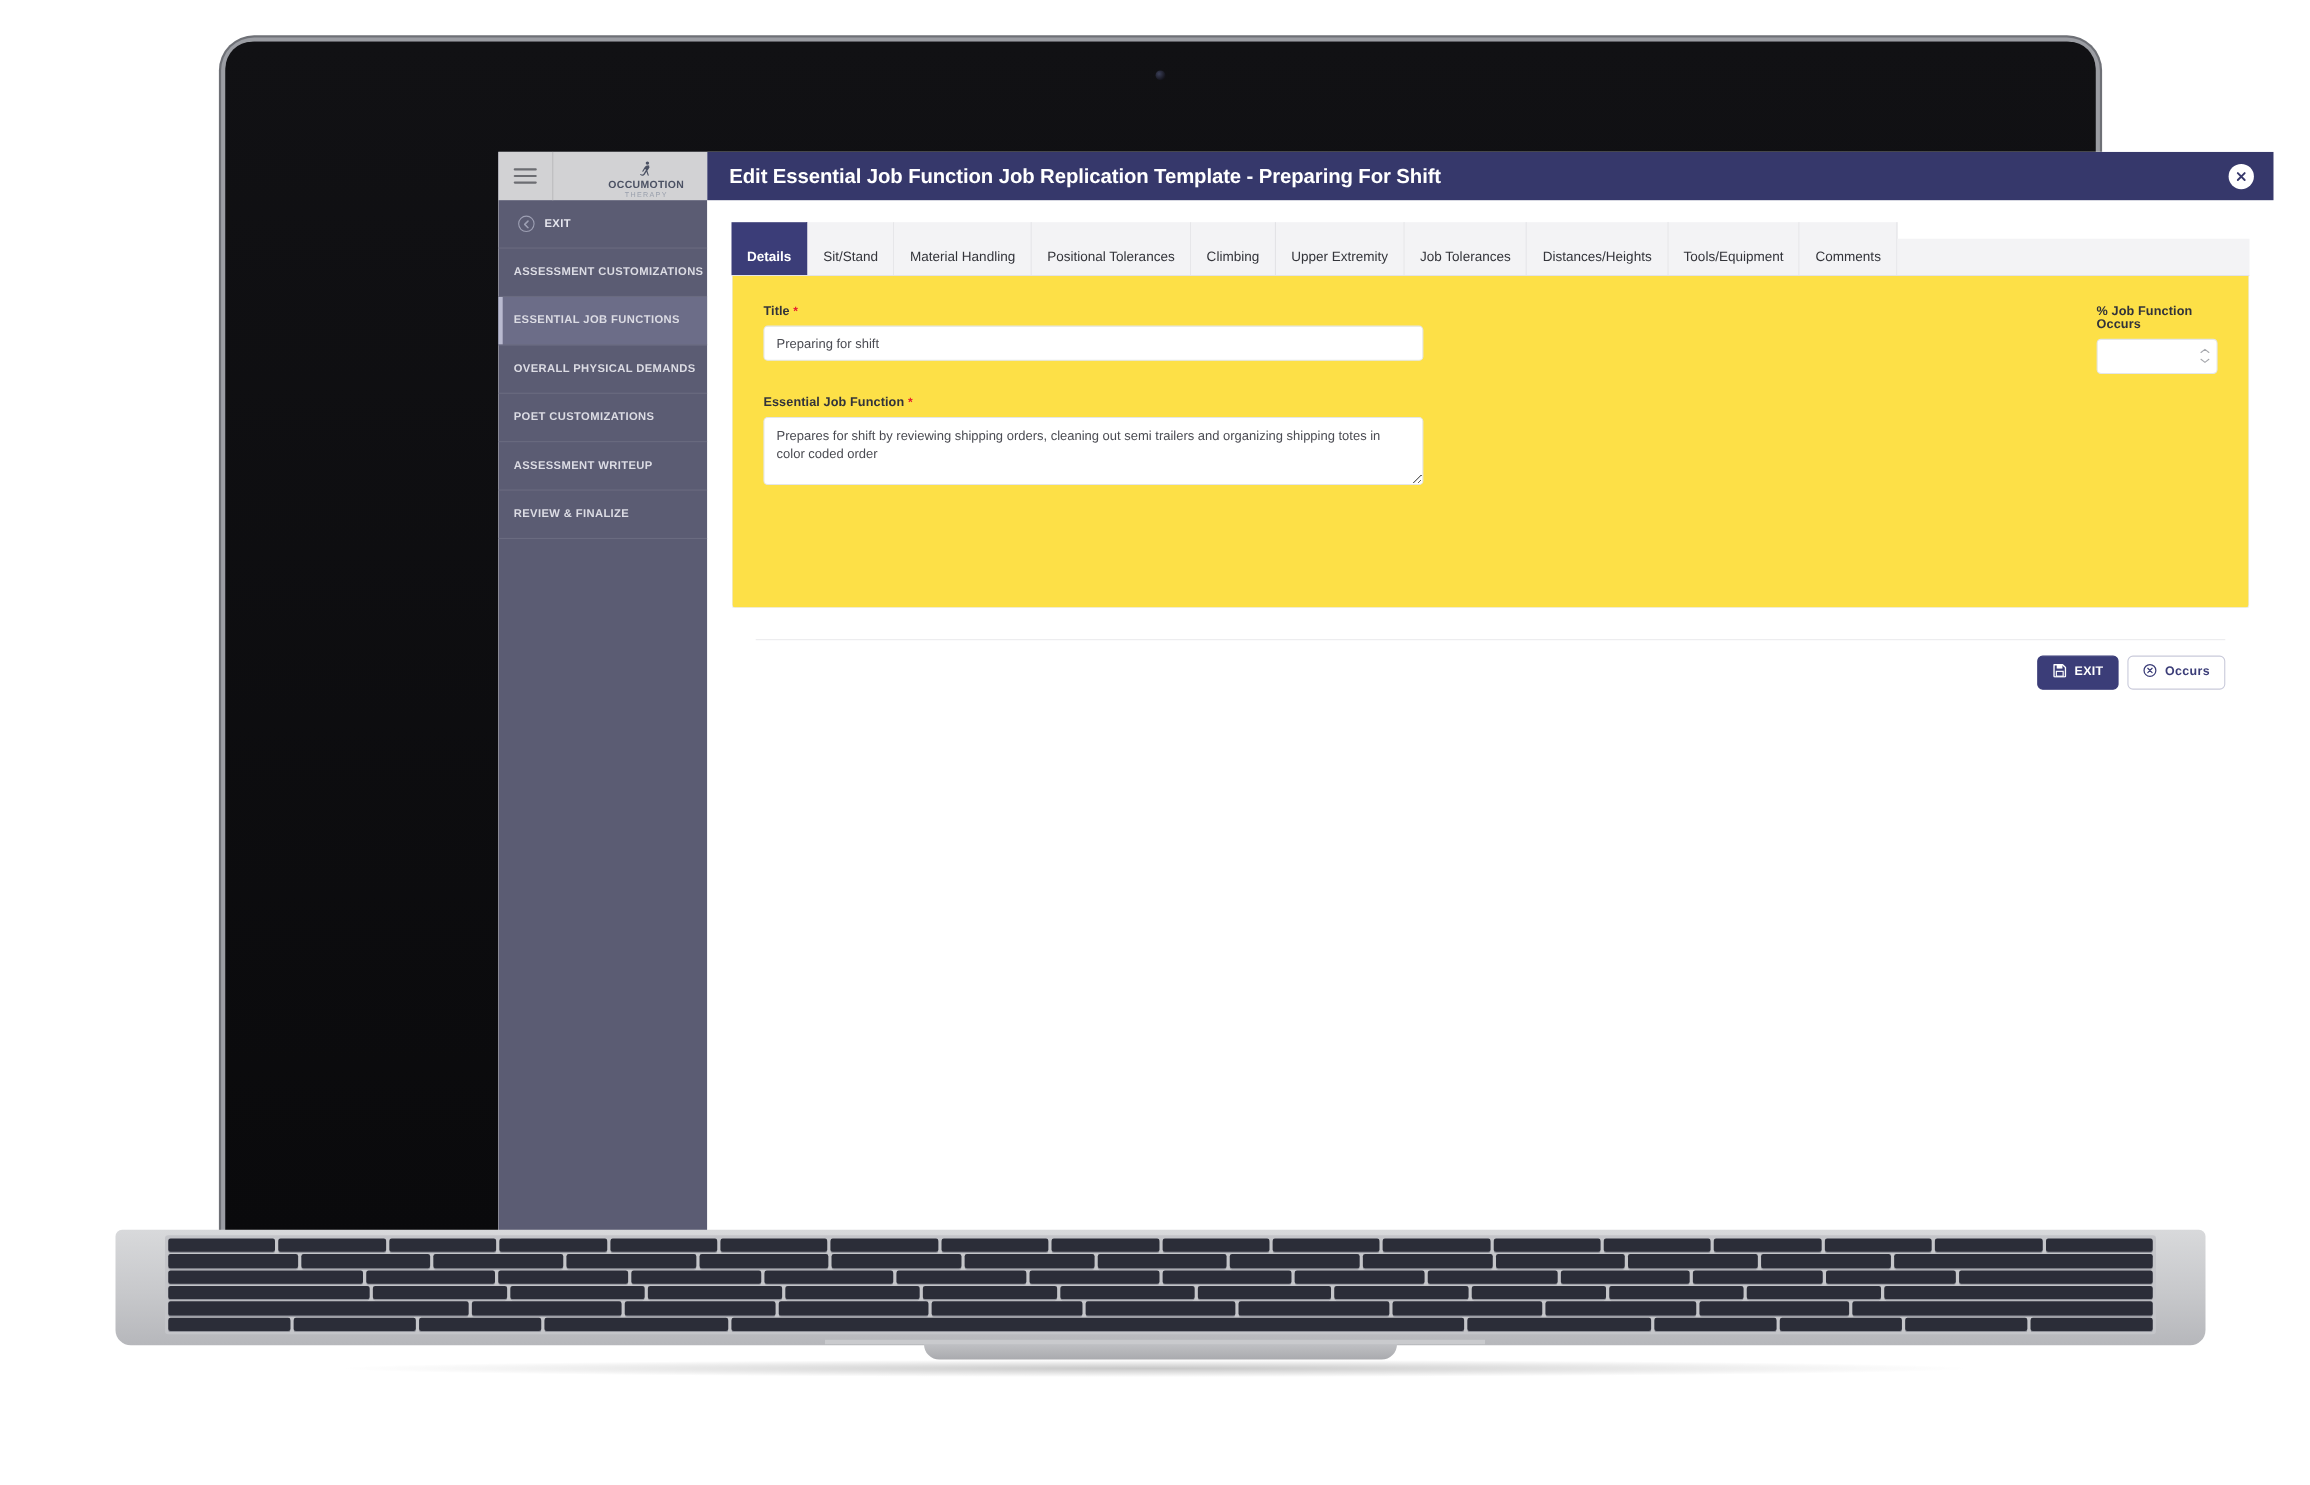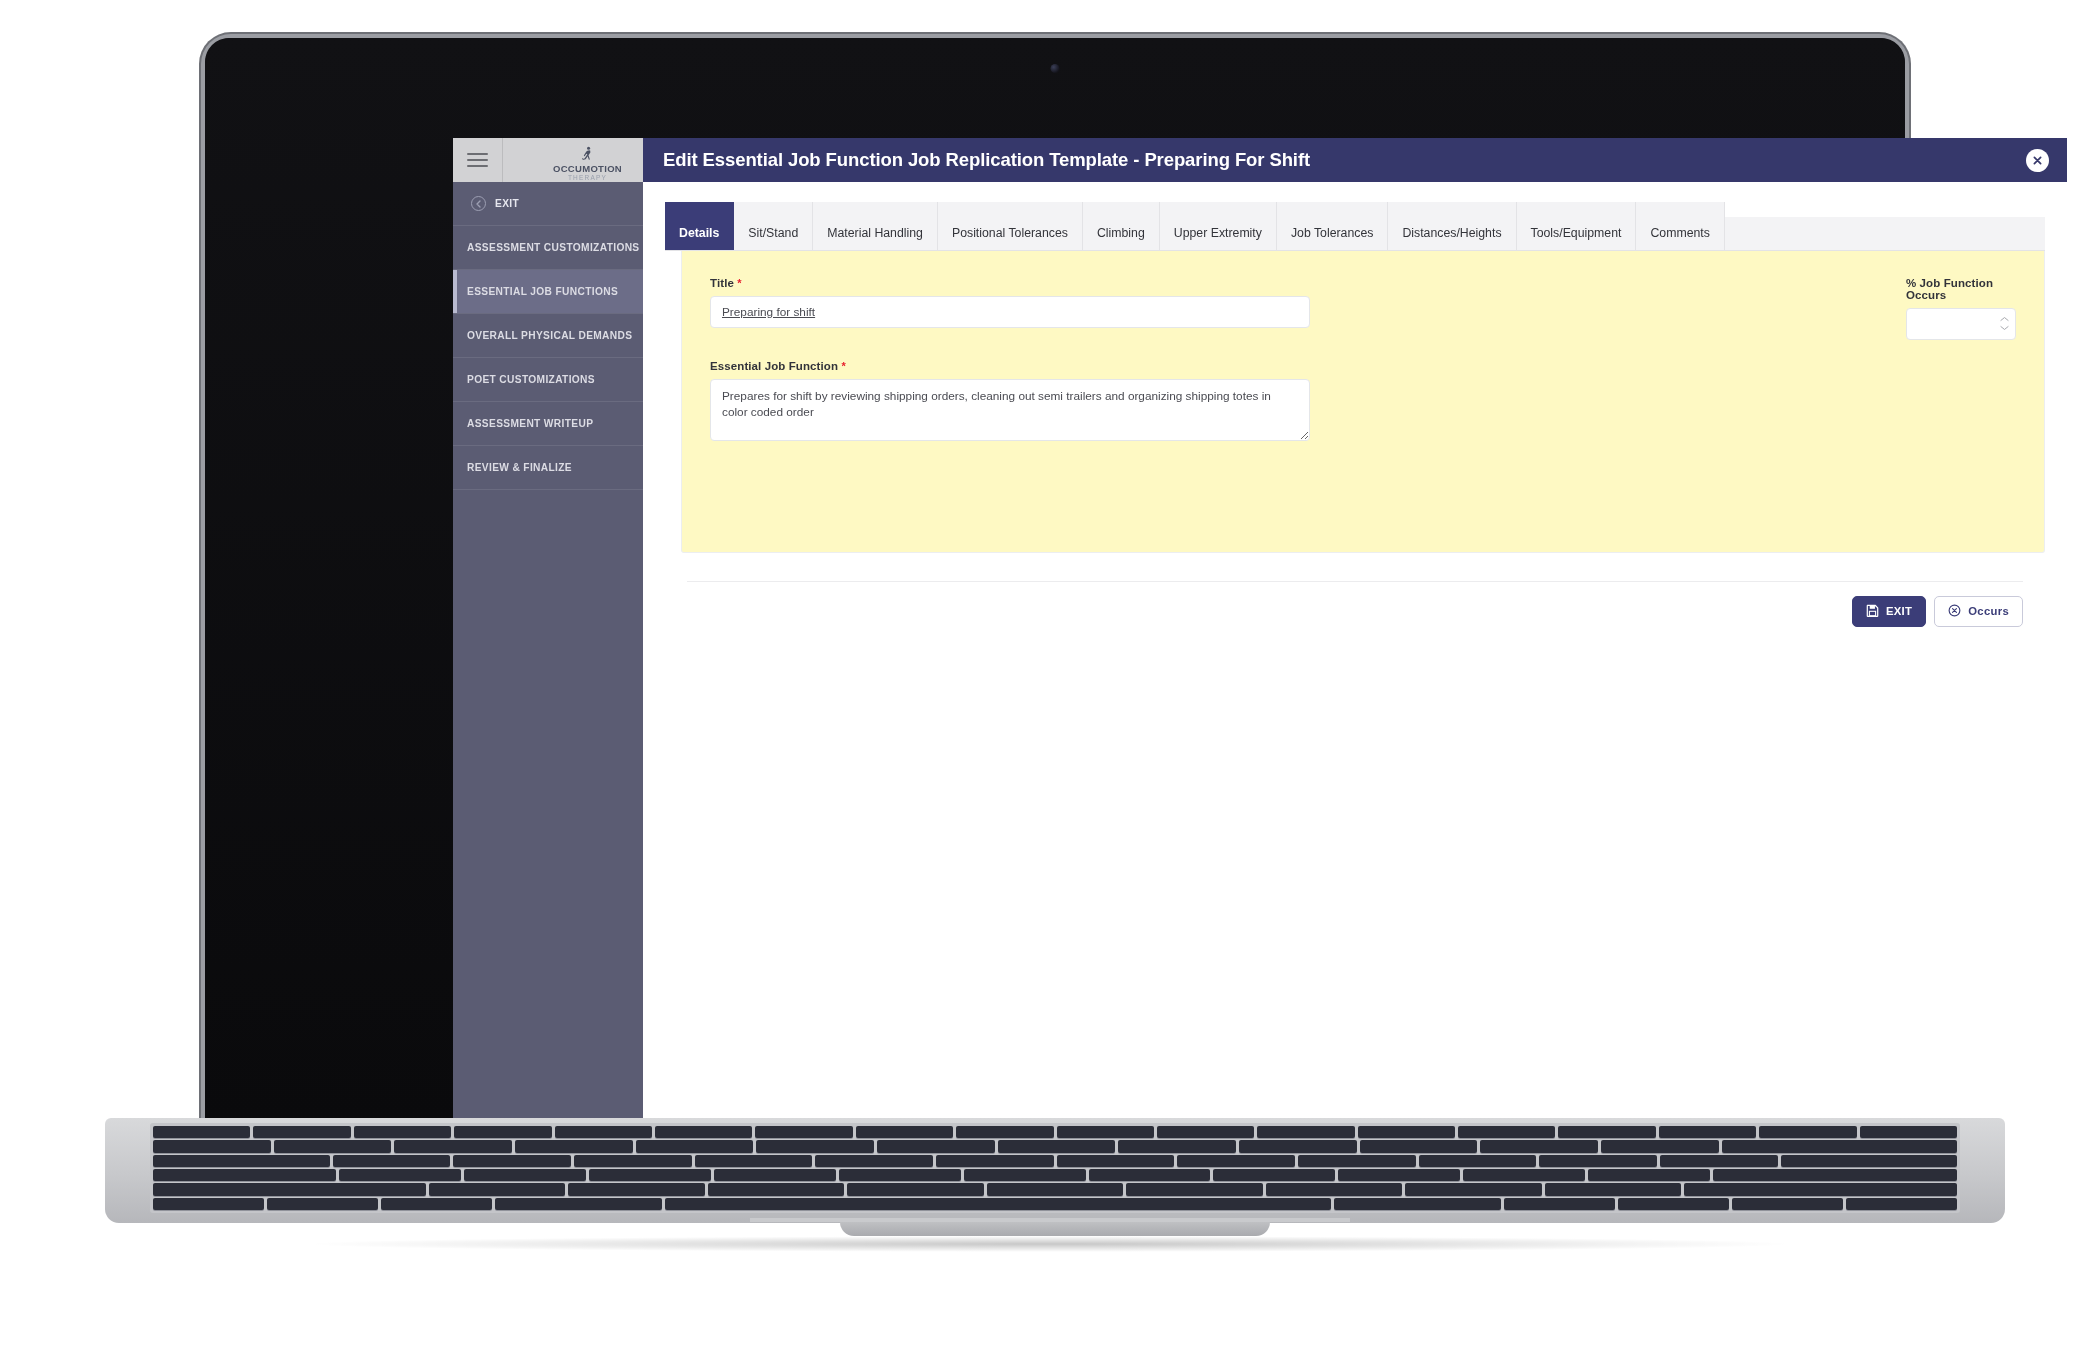--- a/index.html
+++ b/index.html
@@ -121,43 +121,42 @@
   .tab:first-child { border-left:none; }
   .tab.active {
     background:#3b3d78; color:#fff; font-weight:bold;
     border-right-color:#3b3d78;
   }
   #tabstrip .tab-filler { flex:1; background:#f3f3f5; height:33px; border-right:none;}
 
   
   #card {
     border:1px solid #eceef0; border-top:none;
-    background:#fef9c3;
+    background:#fde047;
     padding: 26px 28px 34px 28px;
     min-height:302px;
     border-radius:0 0 3px 3px;
-    margin-left:16px;
   }
   .row { display:flex; gap:22px; }
   .col-left { width: 600px; }
   .col-right { width: 110px; }
 
   .fld { margin-bottom:20px; }
   .fld-label {
     font-size:11.5px; font-weight:bold; color:#32333a; margin-bottom:7px;
     display:block; letter-spacing:.1px;
   }
   .req { color:#e6202e; font-size:11px; }
 
   .txt-input {
     width:100%; height:32px;
     border:1px solid #e4e6e9; border-radius:4px;
     padding: 4px 11px; font-size:11.8px; color:#4a4b52;
     font-family:"Liberation Sans", sans-serif;
-    background:#fff; outline:none;text-decoration:underline;
+    background:#fff; outline:none;
   }
   .txt-area {
     width:100%; height:62px;
     border:1px solid #e4e6e9; border-radius:4px;
     padding: 8px 11px; font-size:11.8px; color:#4a4b52; line-height:1.4;
     font-family:"Liberation Sans", sans-serif;
     background:#fff; outline:none; resize:vertical;
   }
   .spinner-wrap { position:relative; width:110px; }
   .spinner-wrap .txt-input { padding-right:22px; }

